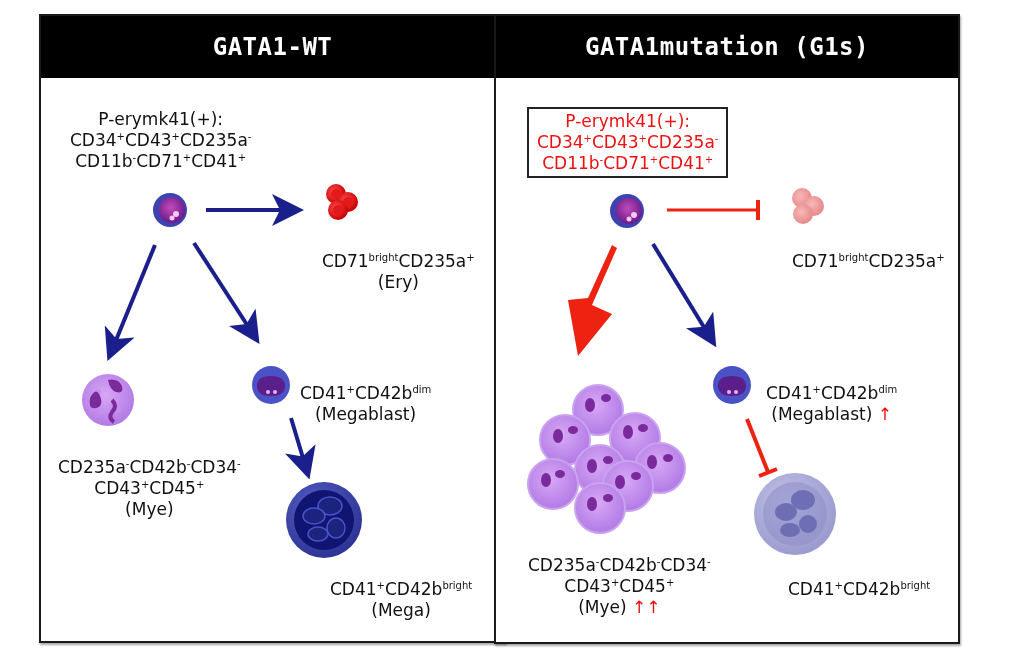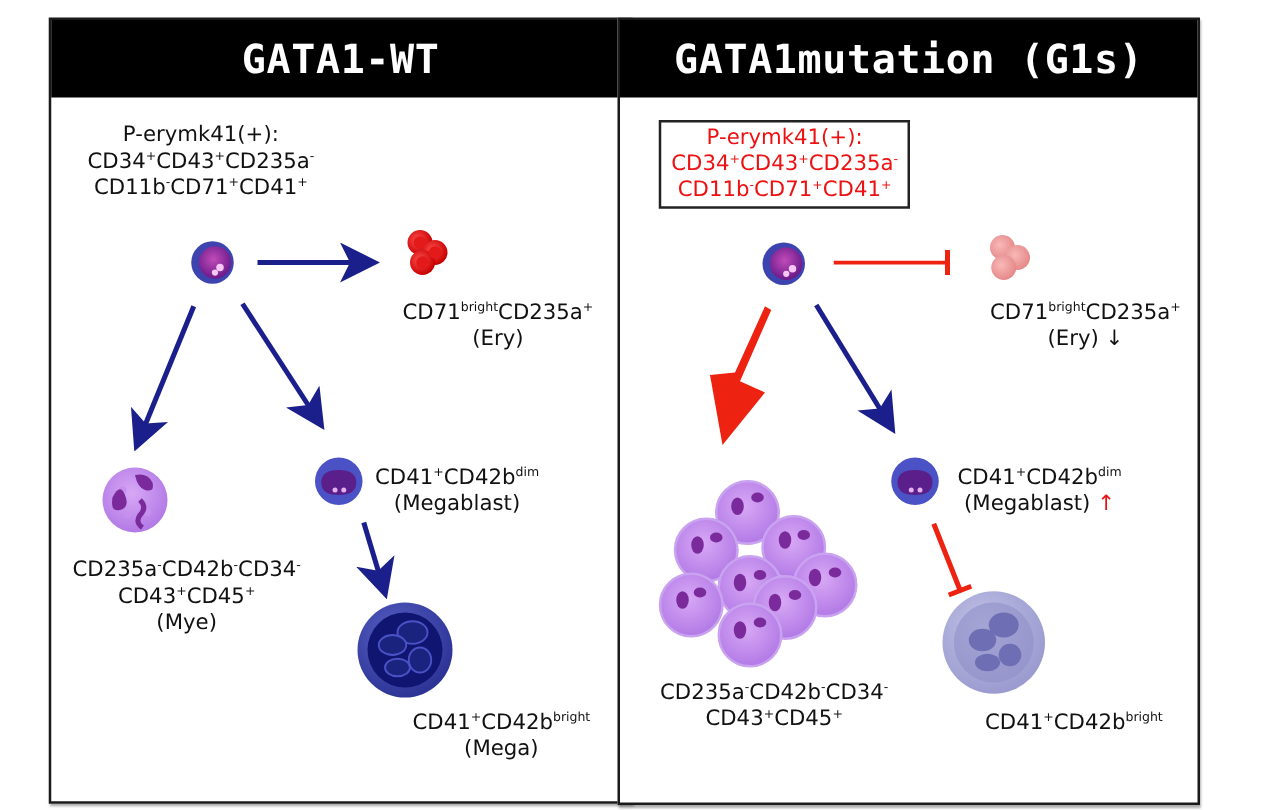--- a/index.html
+++ b/index.html
@@ -5,22 +5,22 @@
   html, body { margin: 0; padding: 0; background: #ffffff; }
   body { width: 1024px; height: 648px; position: relative; overflow: hidden;
          font-family: "DejaVu Sans", sans-serif; color: #111; }
   .panel { position: absolute; border: 2px solid #1a1a1a; background: #fff;
            box-shadow: 1px 2px 2px rgba(0,0,0,0.35); }
   .panel-left { left: 39px; top: 14px; width: 463px; height: 625px; }
   .panel-right { left: 494px; top: 14px; width: 462px; height: 626px; }
   .panel-header { position: absolute; left: 0; top: 0; right: 0; height: 62px;
                   background: #000; color: #fff; display: flex; align-items: center;
                   justify-content: center; font-family: "DejaVu Sans Mono", monospace;
-                  font-weight: bold; font-size: 32px; letter-spacing: 0.5px; }
-  .label { position: absolute; text-align: center; font-size: 17px; line-height: 21px; white-space: nowrap; }
+                  font-weight: bold; font-size: 24px; letter-spacing: 0.5px; }
+  .label { position: absolute; text-align: center; font-size: 17px; line-height: 21px; white-space: nowrap; margin-top: 11px; }
   .label sup { font-size: 10px; vertical-align: 6px; line-height: 0; }
   .red { color: #e11; }
   .boxed { border: 2px solid #222; padding: 2px 8px; }
   svg.canvas { position: absolute; left: 0; top: 0; }
   .arrow-sym { color: #111; }
   .arrow-up-red { color: #e11; }
 </style>
 </head>
 <body>
 
@@ -55,29 +55,29 @@
       <div><span><span>CD41</span><sup>+</sup><span>CD42b</span><sup>bright</sup></span></div>
       <div><span>(Mega)</span><span class="arrow-sym"></span></div>
     </div>
     <div class="label red boxed" style="left: 527px; top: 96px;">
       <div><span>P-erymk41(+):</span></div>
       <div><span><span>CD34</span><sup>+</sup><span>CD43</span><sup>+</sup><span>CD235a</span><sup>-</sup></span></div>
       <div><span><span>CD11b</span><sup>-</sup><span>CD71</span><sup>+</sup><span>CD41</span><sup>+</sup></span></div>
     </div>
     <div class="label" style="left: 792px; top: 240px;">
       <div><span><span>CD71</span><sup>bright</sup><span>CD235a</span><sup>+</sup></span></div>
-      <div><span>(Ery)</span><span class="arrow-sym"> ↓</span></div>
     </div>
     <div class="label" style="left: 766px; top: 372px;">
       <div><span><span>CD41</span><sup>+</sup><span>CD42b</span><sup>dim</sup></span></div>
       <div><span>(Megablast)</span><span class="arrow-up-red"> ↑</span></div>
     </div>
     <div class="label" style="left: 528px; top: 544px;">
       <div><span><span>CD235a</span><sup>-</sup><span>CD42b</span><sup>-</sup><span>CD34</span><sup>-</sup></span></div>
       <div><span><span>CD43</span><sup>+</sup><span>CD45</span><sup>+</sup></span></div>
+      <div><span>(Mye)</span><span class="arrow-up-red"> ↑↑</span></div>
     </div>
     <div class="label" style="left: 788px; top: 568px;">
       <div><span><span>CD41</span><sup>+</sup><span>CD42b</span><sup>bright</sup></span></div>
     </div>
   </div>
 
 <svg class="canvas" width="1024" height="648" viewBox="0 0 1024 648">
   <defs>
     <radialGradient id="gProg" cx="45%" cy="40%" r="60%">
       <stop offset="0%" stop-color="#c04bb8"></stop>

